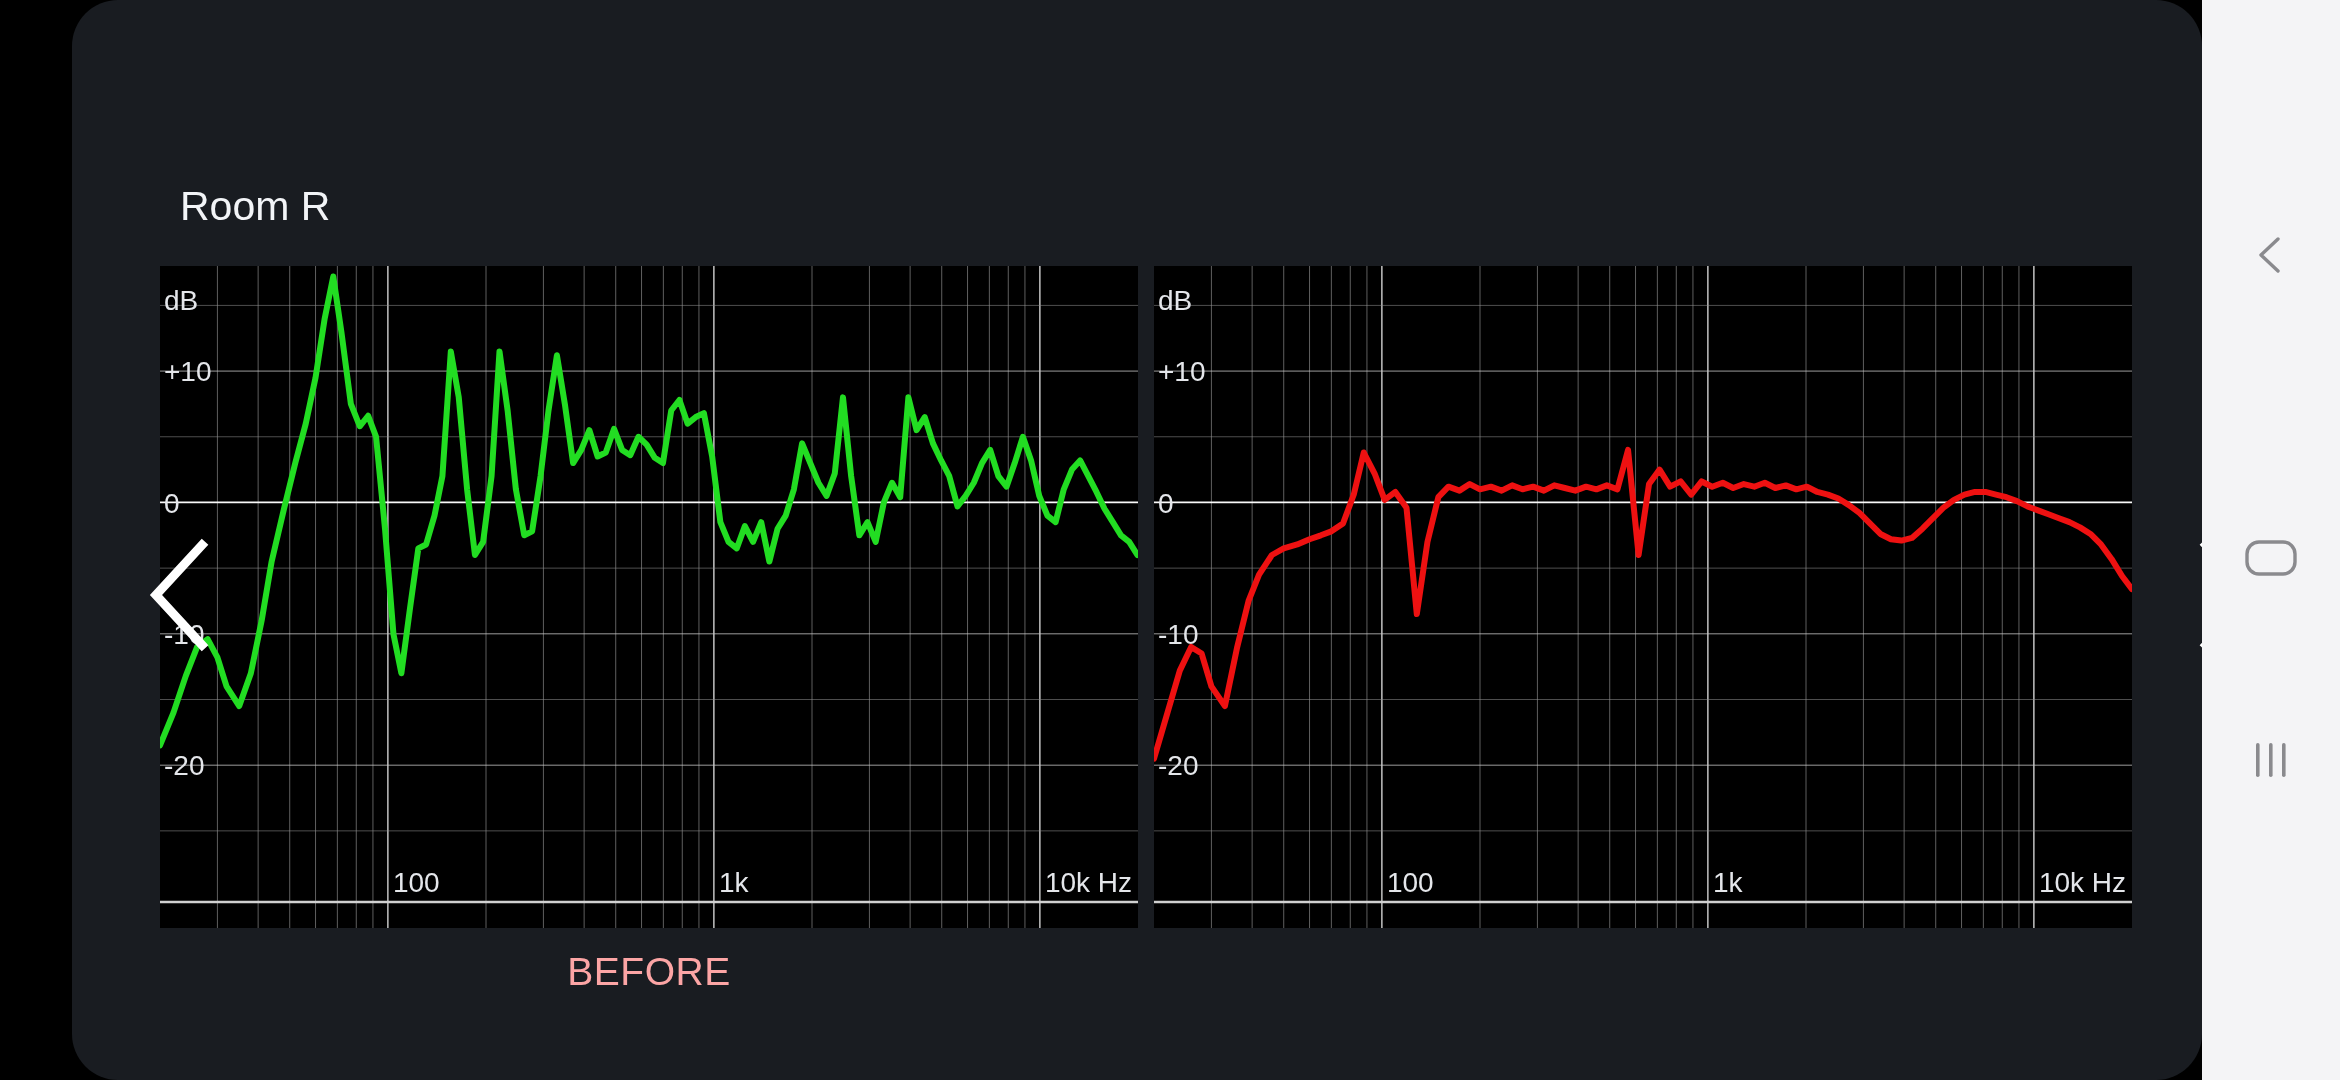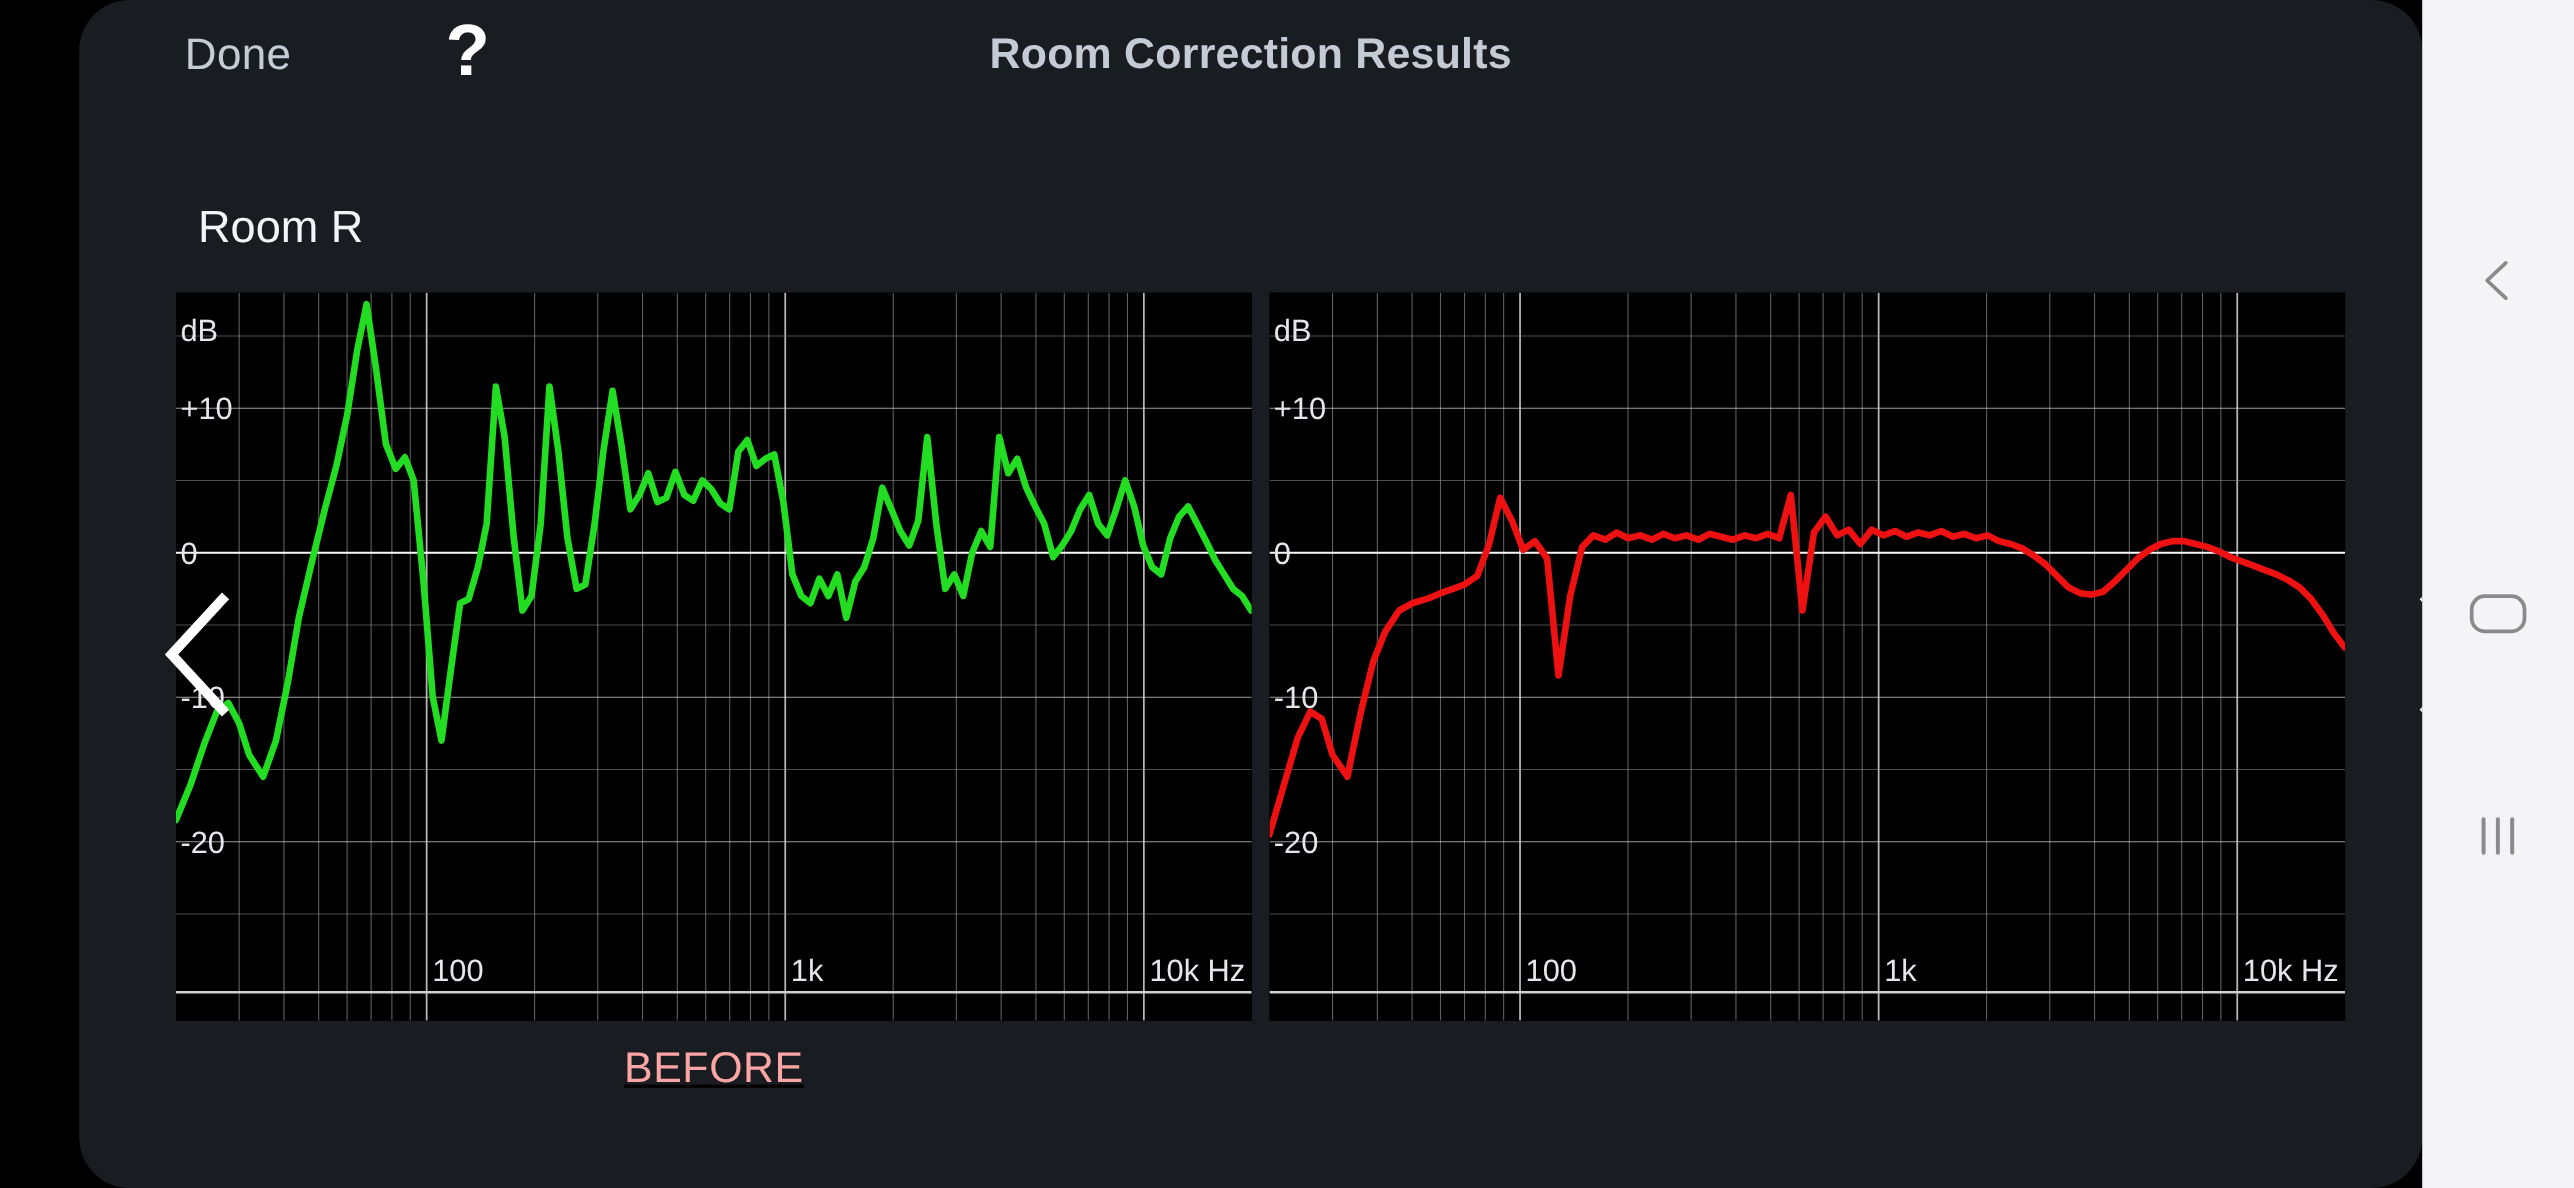--- a/index.html
+++ b/index.html
@@ -81,21 +81,20 @@
     left: 108px;
     top: 183px;
     font-size: 41px;
     color: #f2f4f7;
   }
 
   
   .chart-block {
     position: absolute;
     top: 266px;
-    text-decoration: underline;
   }
   #chart-before { left: 88px; }
   #chart-after  { left: 1082px; }
 
   .plot {
     position: relative;
     width: 978px;
     height: 662px;
     background: #000000;
     overflow: hidden;
@@ -151,25 +150,20 @@
   #nav-home   { top: 508px;  height: 100px; }
   #nav-recent { top: 710px;  height: 100px; }
 </style>
 </head>
 <body>
 
 <div id="screen">
 
   <div id="app-panel">
 
-    <div id="topbar">
-      <div id="done-button">Done</div>
-      <div id="help-button">?</div>
-      <div id="page-title">Room Correction Results</div>
-    </div>
 
     <div id="channel-label">Room R</div>
 
     <div class="chart-block" id="chart-before">
       <div class="plot">
         <svg id="svg-before" width="978" height="662" viewBox="0 0 978 662">
             <rect x="0" y="0" width="978" height="662" fill="#000000"></rect>
             <line x1="57.41" y1="0" x2="57.41" y2="662" stroke="#9a9a9a" stroke-width="1" opacity="0.62"></line>
             <line x1="98.14" y1="0" x2="98.14" y2="662" stroke="#9a9a9a" stroke-width="1" opacity="0.62"></line>
             <line x1="129.73" y1="0" x2="129.73" y2="662" stroke="#9a9a9a" stroke-width="1" opacity="0.62"></line>

